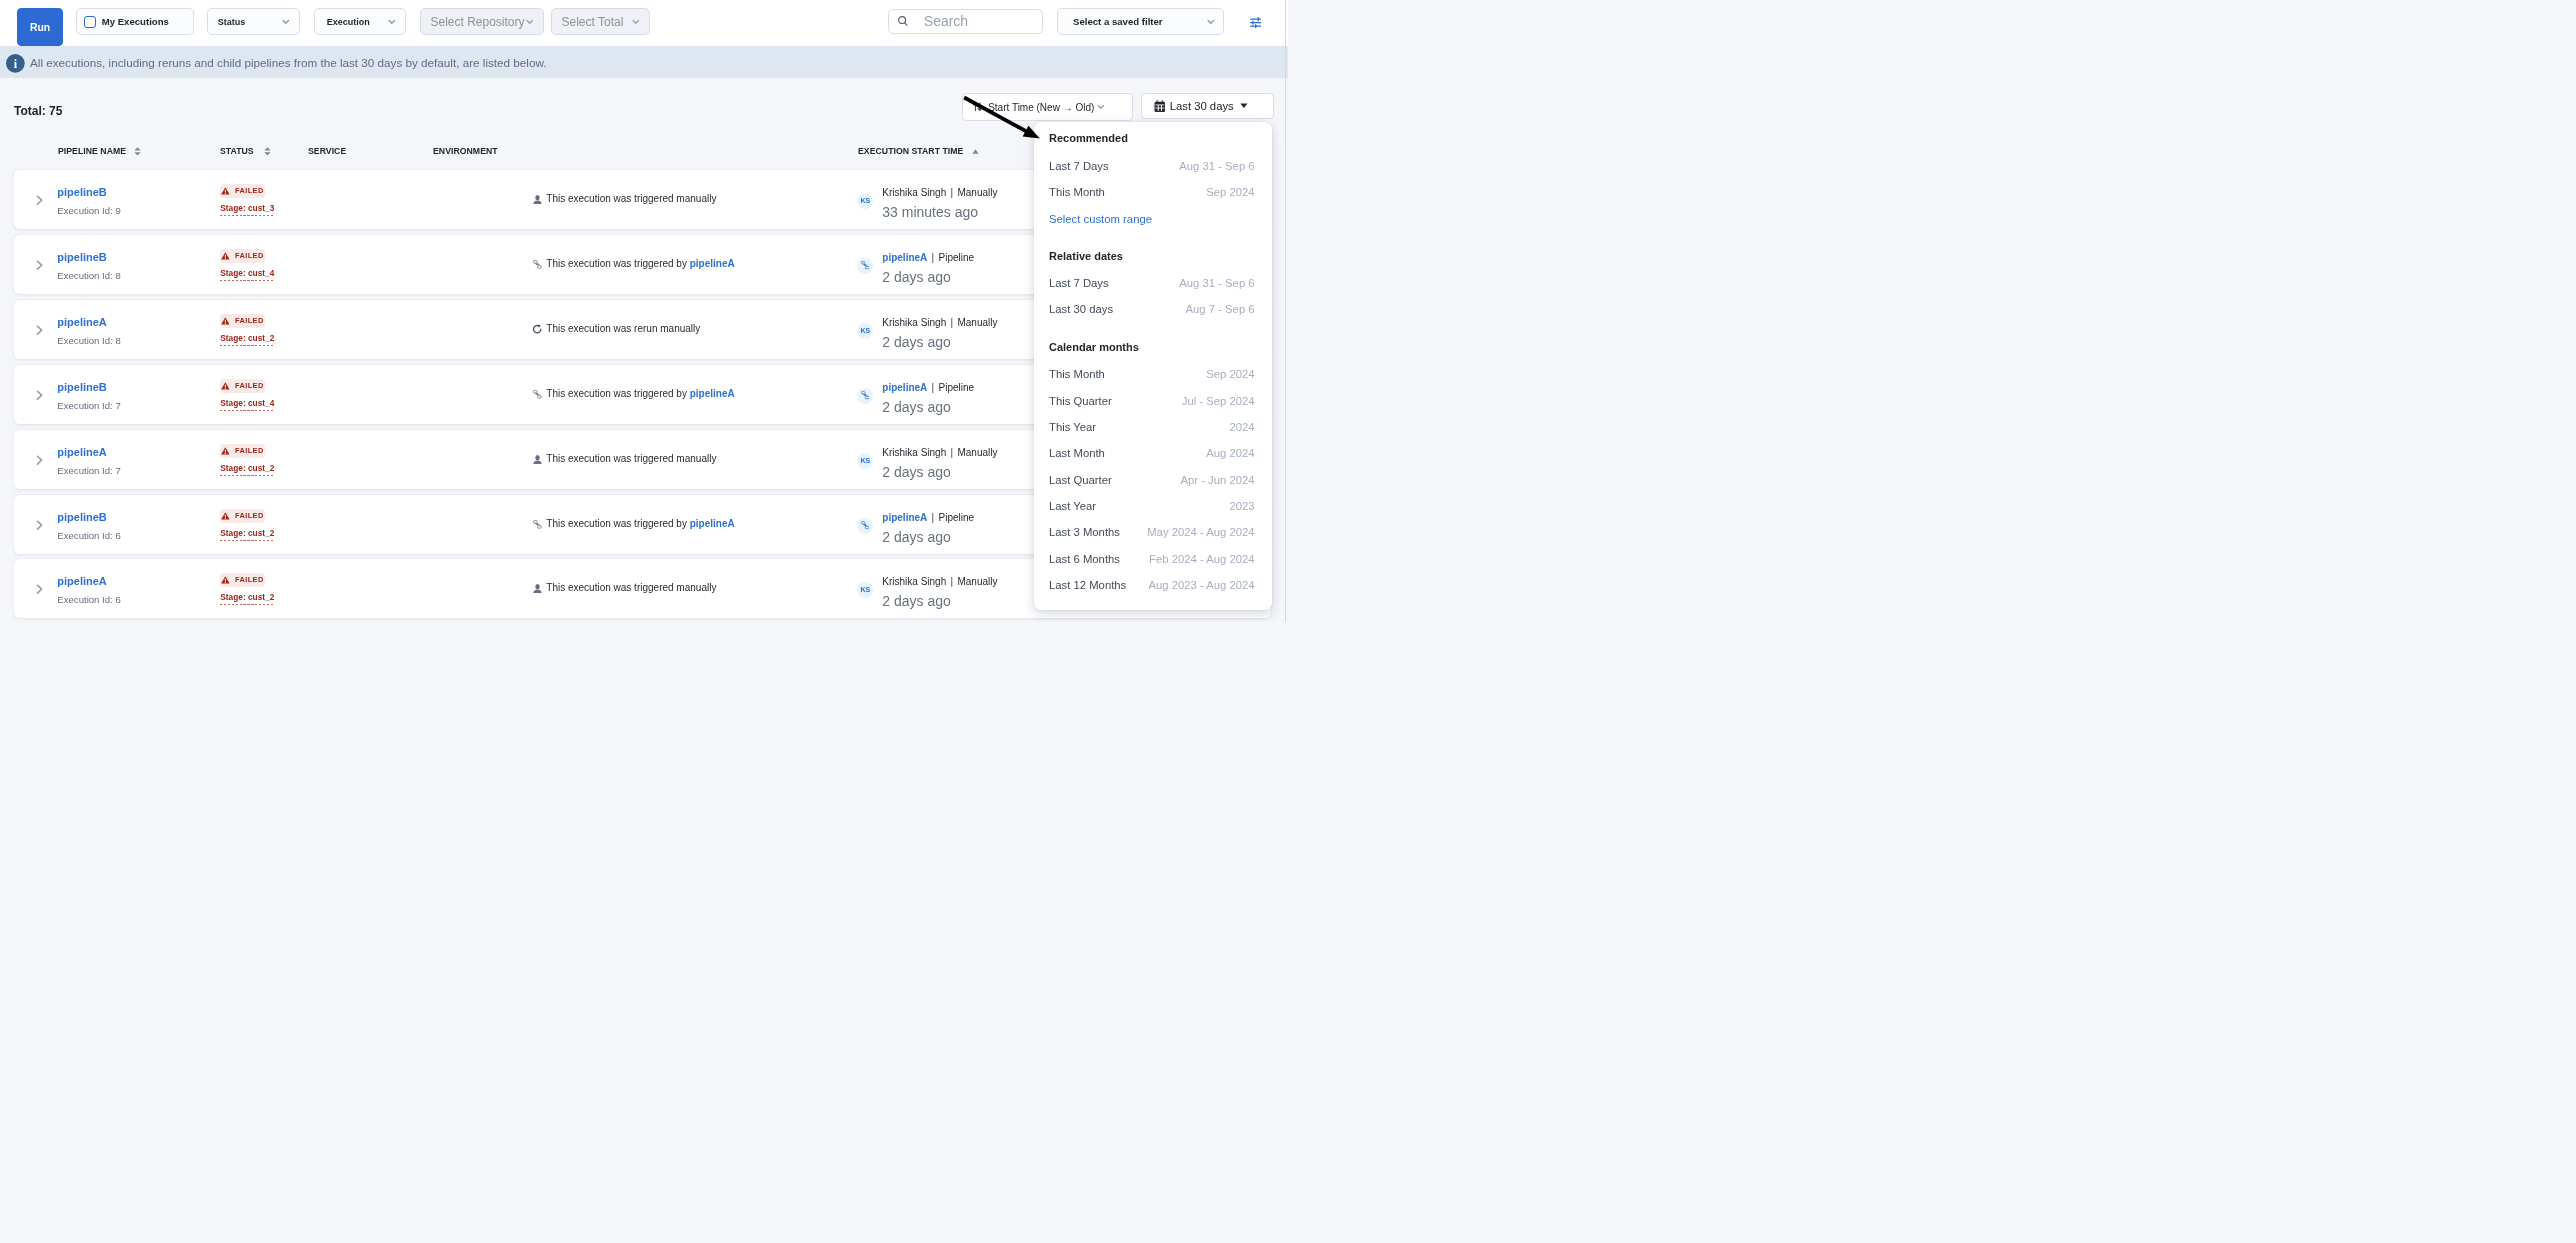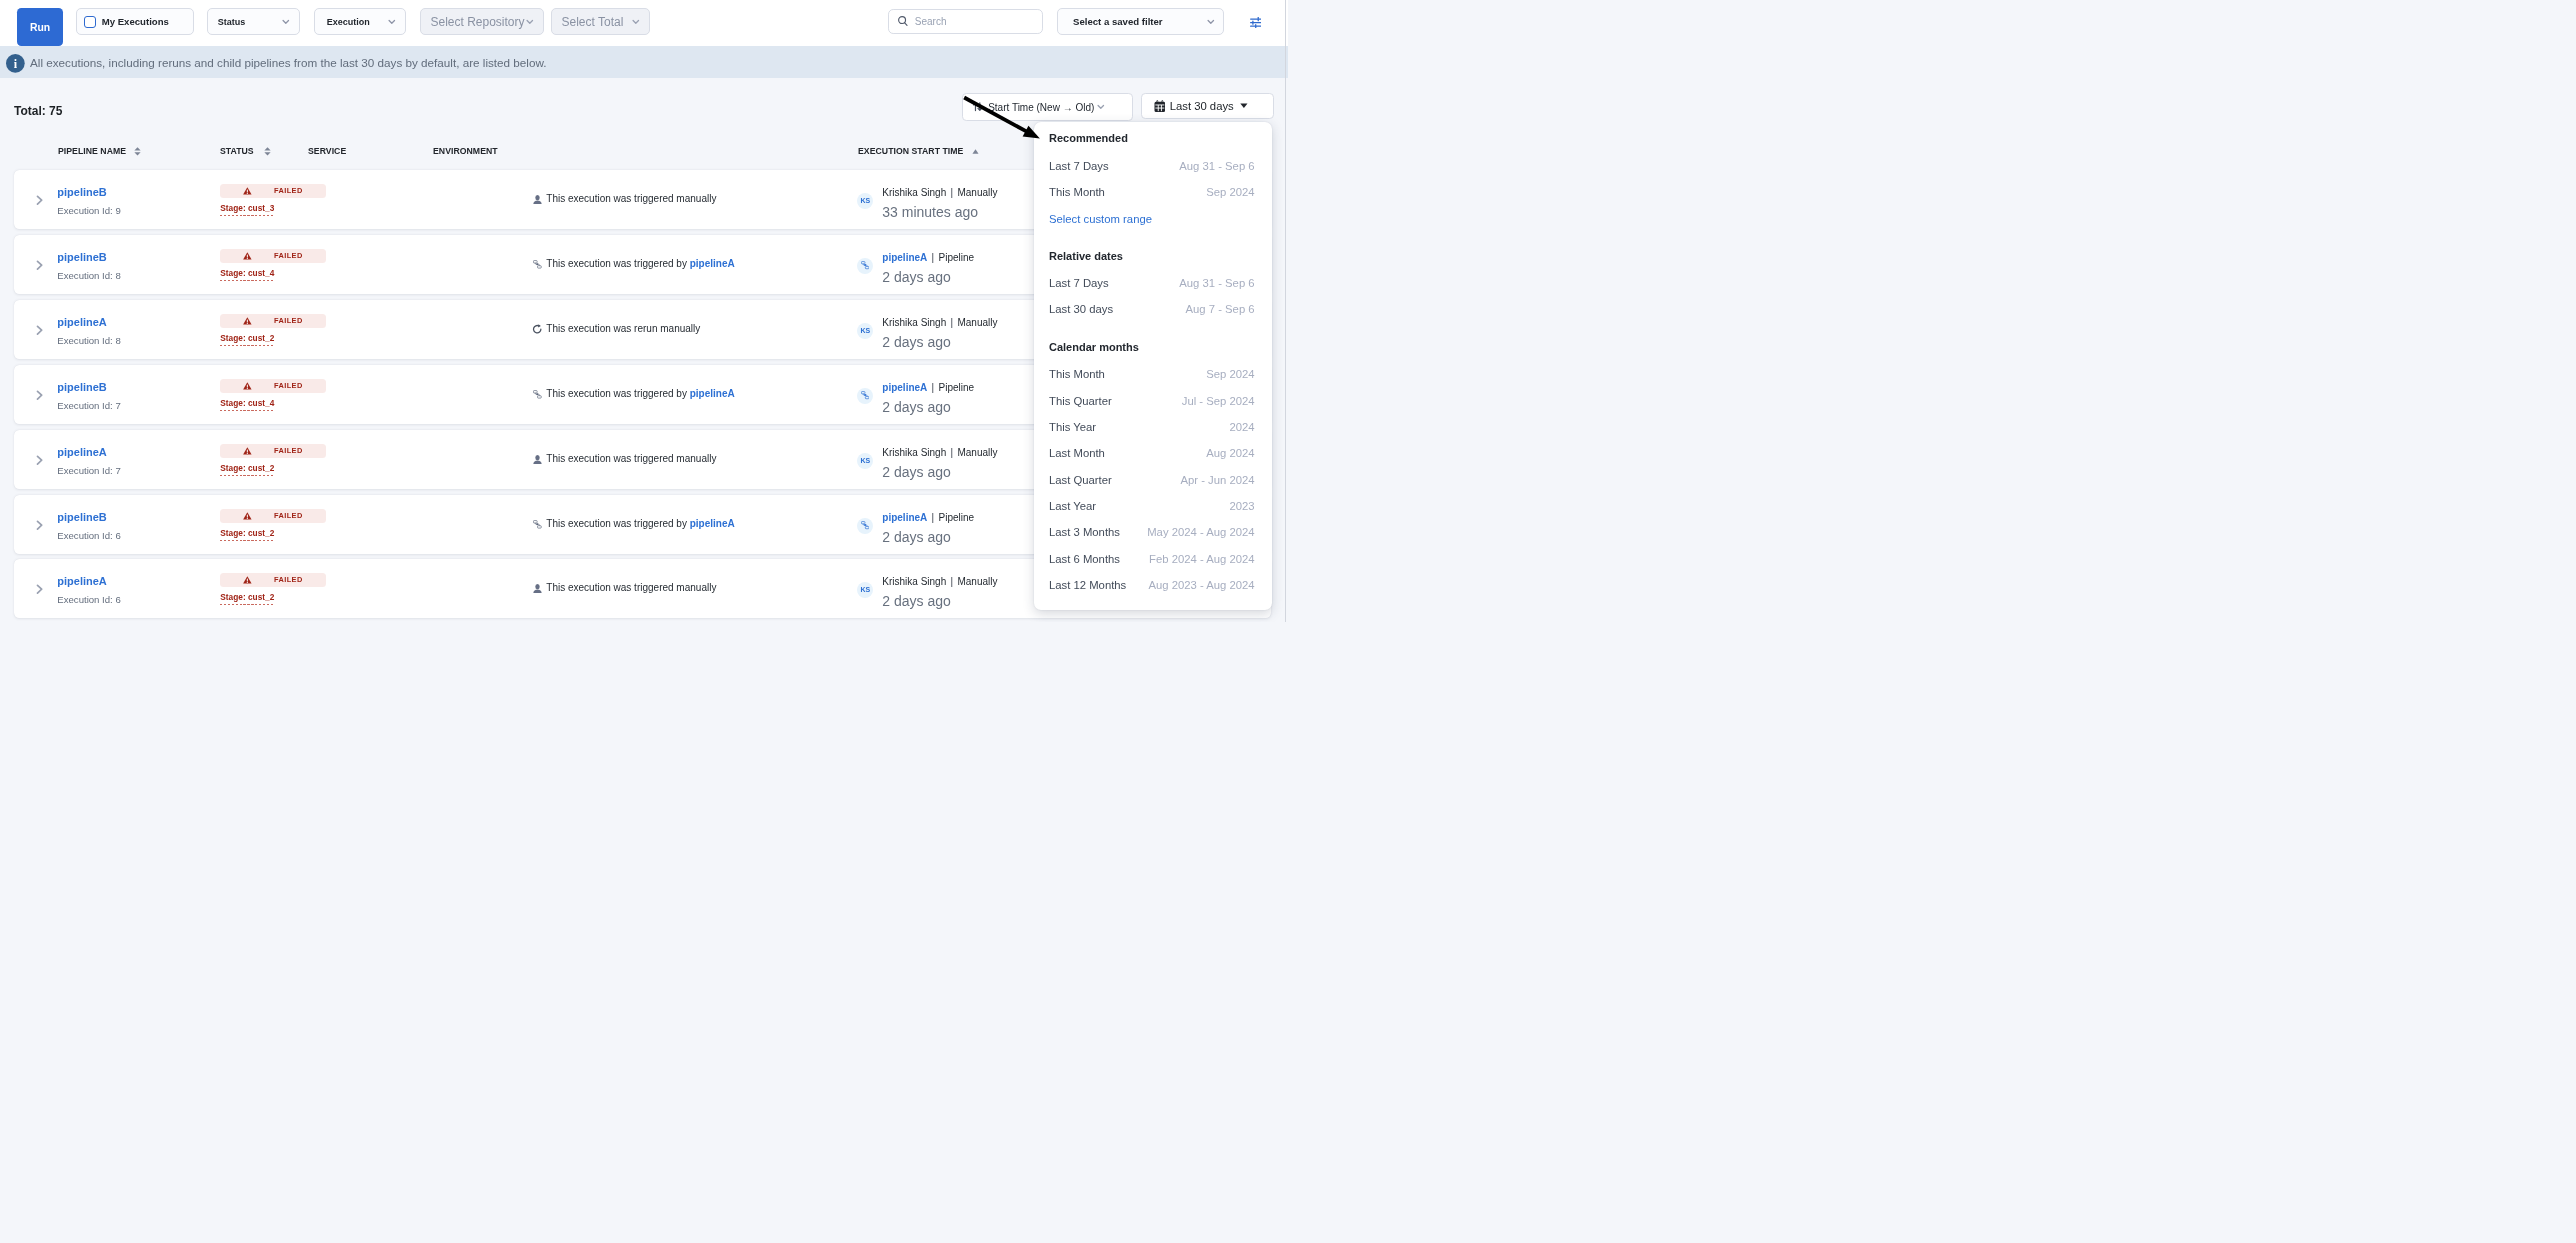--- a/index.html
+++ b/index.html
@@ -7,21 +7,21 @@
 .topbar{left:0;top:0;width:1288px;height:46px;background:#fff}
 .strip{left:0;top:46px;width:1288px;height:32px;background:#dee7f1}
 .fbox{position:absolute;top:8.3px;height:27px;background:#fbfcfe;border:0.9px solid #d9dde6;border-radius:5px;display:flex;align-items:center;white-space:nowrap}
 .fbox .lbl{font-weight:bold;color:#22272e;font-size:9.6px}
 .dis{background:#eff1f6}
 .dis .dl{color:#8a92a3;font-size:12px}
 .chev{margin-left:auto;display:flex}
 .card{position:absolute;left:14.3px;width:1257px;height:59px;background:#fff;border-radius:5.2px;box-shadow:0 0.9px 2.6px rgba(45,55,80,.10),0 0 0.9px rgba(45,55,80,.08)}
 .title{position:absolute;font-size:11px;font-weight:bold;color:#2d70d3}
 .execid{position:absolute;font-size:9.6px;color:#646e7e}
-.badge{position:absolute;height:13.5px;background:#f9eae8;border-radius:3.5px;display:flex;align-items:center;padding:0 23px;gap:22px}
+.badge{position:absolute;height:13.5px;background:#f9eae8;border-radius:3.5px;display:flex;align-items:center;padding:0 1px;gap:5px}
 .badge span{font-size:7.4px;font-weight:bold;color:#a02417;letter-spacing:0.4px}
 .stage{position:absolute;font-size:8.3px;font-weight:bold;color:#a02417;padding-bottom:3px;background-image:repeating-linear-gradient(90deg,#c3574a 0 2.3px,transparent 2.3px 3.9px);background-size:100% 0.9px;background-position:0 100%;background-repeat:no-repeat}
 .trig{position:absolute;font-size:10px;color:#262c33;white-space:nowrap}
 .trig b{font-weight:bold;color:#2d70d3}
 .avatar{position:absolute;width:16px;height:16px;border-radius:50%;background:#e7f3fc;display:flex;align-items:center;justify-content:center}
 .avatar span{font-size:7px;font-weight:bold;color:#2d70d3}
 .nm{position:absolute;font-size:10px;color:#1e242b;white-space:nowrap}
 .nm b{font-weight:bold;color:#2d70d3}
 .nm .sep{color:#3a414c;padding:0 4.3px;font-weight:400}
 .tm{position:absolute;font-size:14px;color:#68717f}
@@ -74,21 +74,21 @@
       </svg>
     </div>
   </div>
 <div class="fbox" style="left:888px;top:8.7px;width:155px;height:25px;border-radius:5.2px;background:#fff">
     <div style="margin-left:7.8px;display:flex">
       <svg width="12" height="12" viewBox="0 0 17 17" style="flex:none">
         <circle cx="7.2" cy="7.2" r="4.9" stroke="#50596a" stroke-width="1.6" fill="none"></circle>
         <line x1="10.9" y1="11.2" x2="14.2" y2="14.6" stroke="#50596a" stroke-width="1.6" stroke-linecap="round"></line>
       </svg>
     </div>
-    <div style="margin-left:6px;color:#99a2b3;font-size:10px">Search</div>
+    <div style="margin-left:15px;color:#99a2b3;font-size:14px">Search</div>
   </div>
 <div class="fbox" style="left:1057px;width:167px">
     <div class="lbl" style="margin-left:15px">Select a saved filter</div>
     <div class="chev" style="margin-right:7px">
       <svg width="9.6" height="9.6" viewBox="0 0 12 12" style="flex:none">
         <path d="M2.6 4.3 L6 7.8 L9.4 4.3" stroke="#8e95a8" stroke-width="1.6" fill="none" stroke-linecap="round" stroke-linejoin="round"></path>
       </svg>
     </div>
   </div>
 <div class="abs" style="left:1250px;top:15px"><svg width="11.3" height="11.3" viewBox="0 0 14 14">

